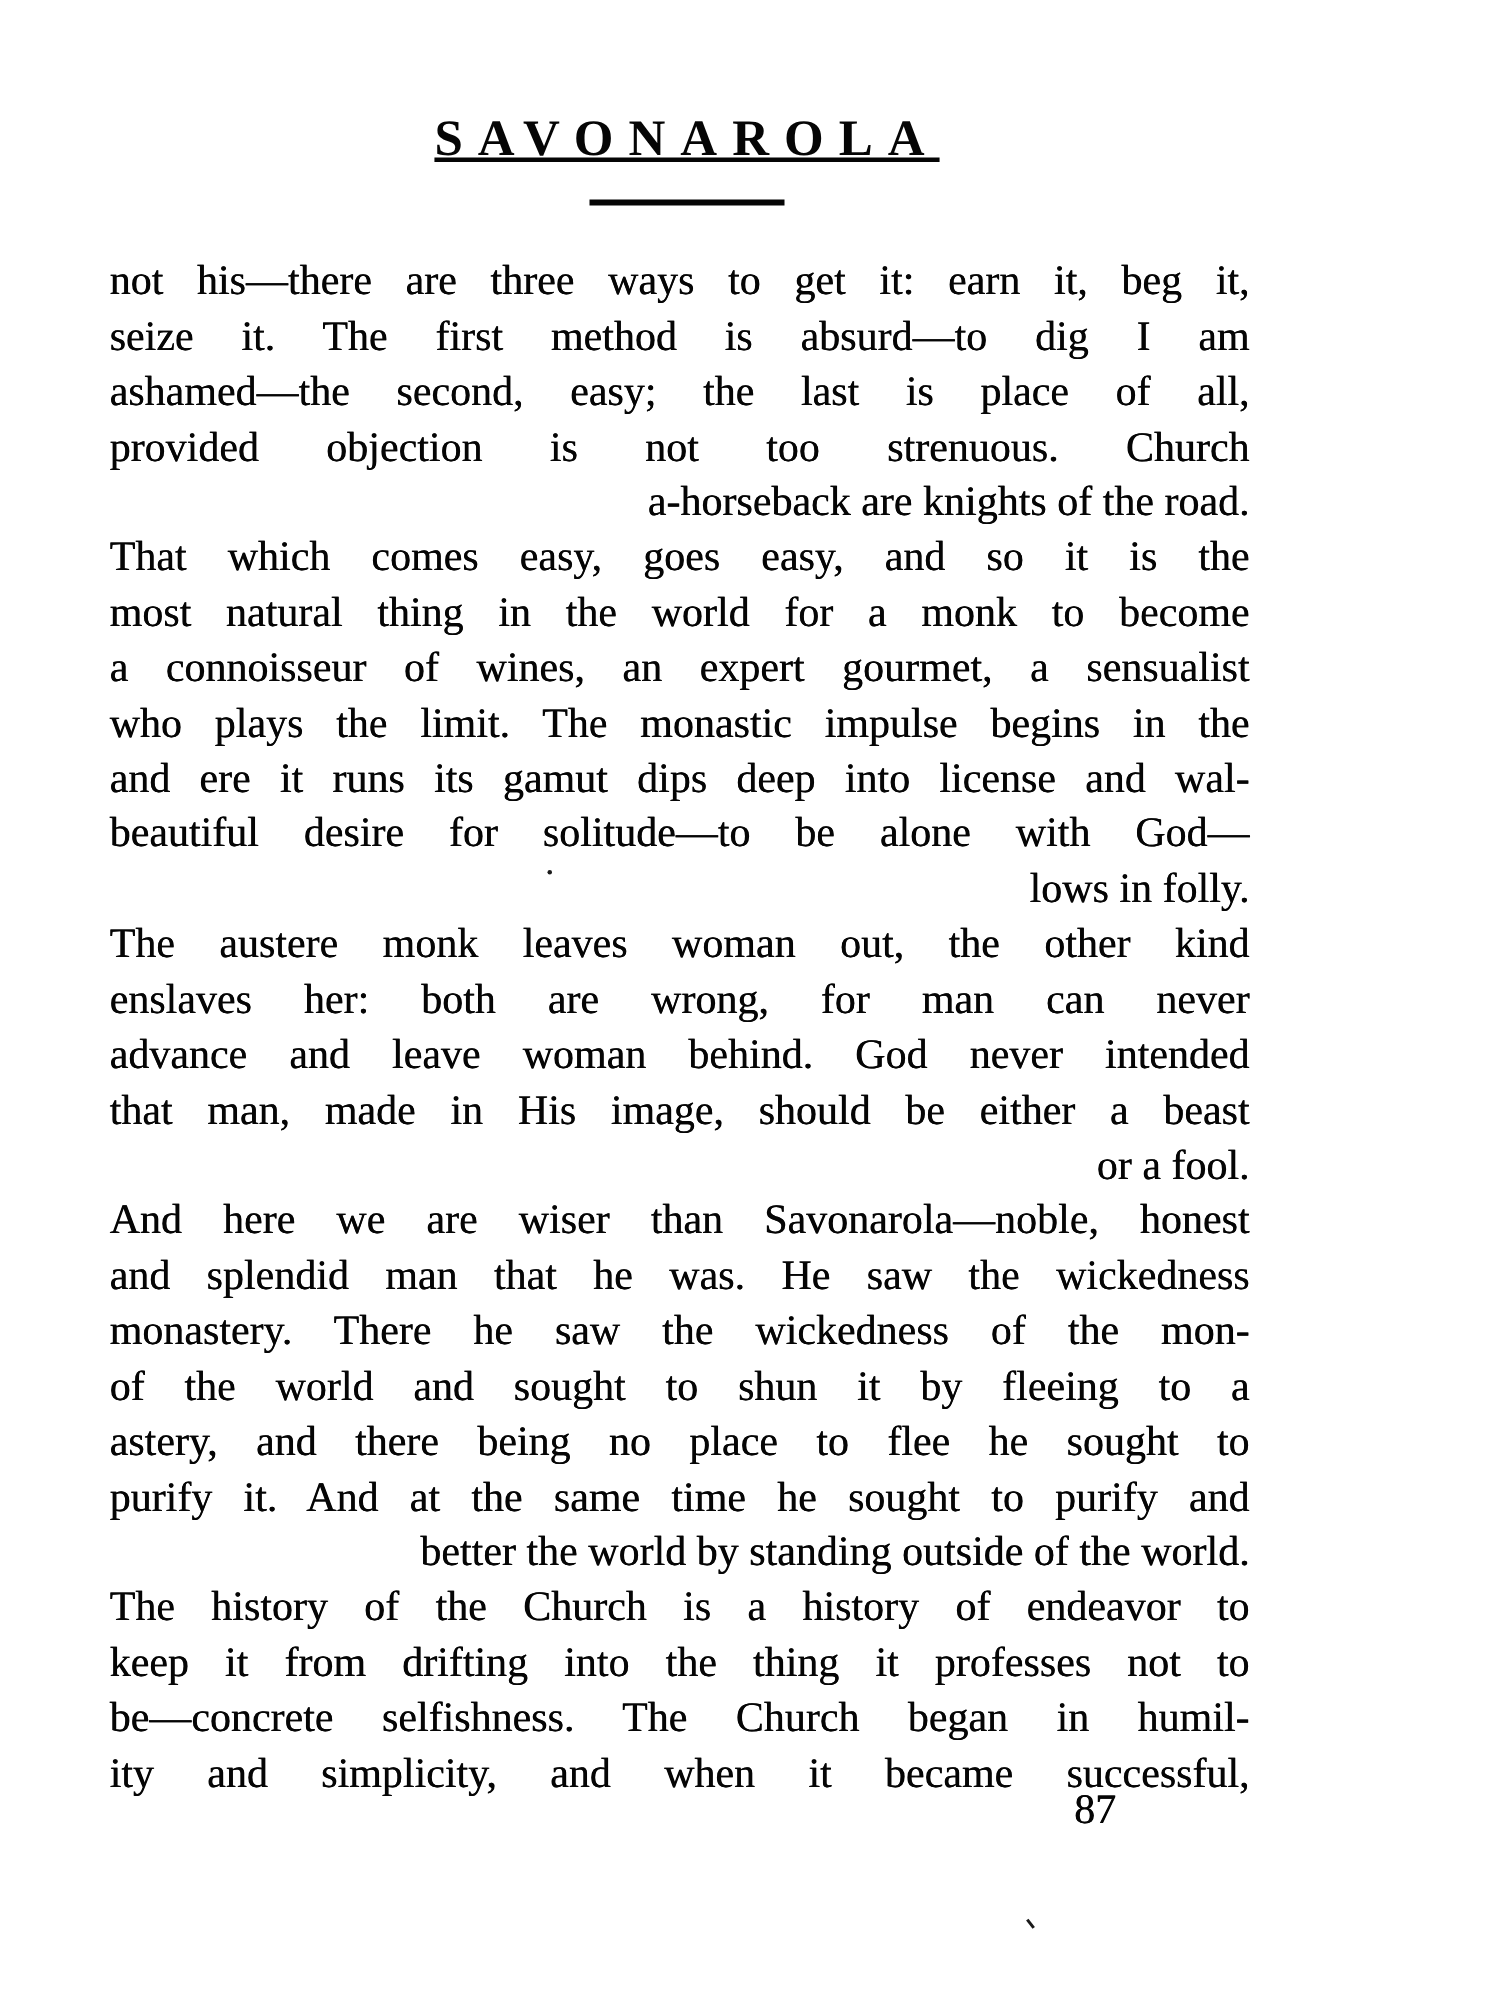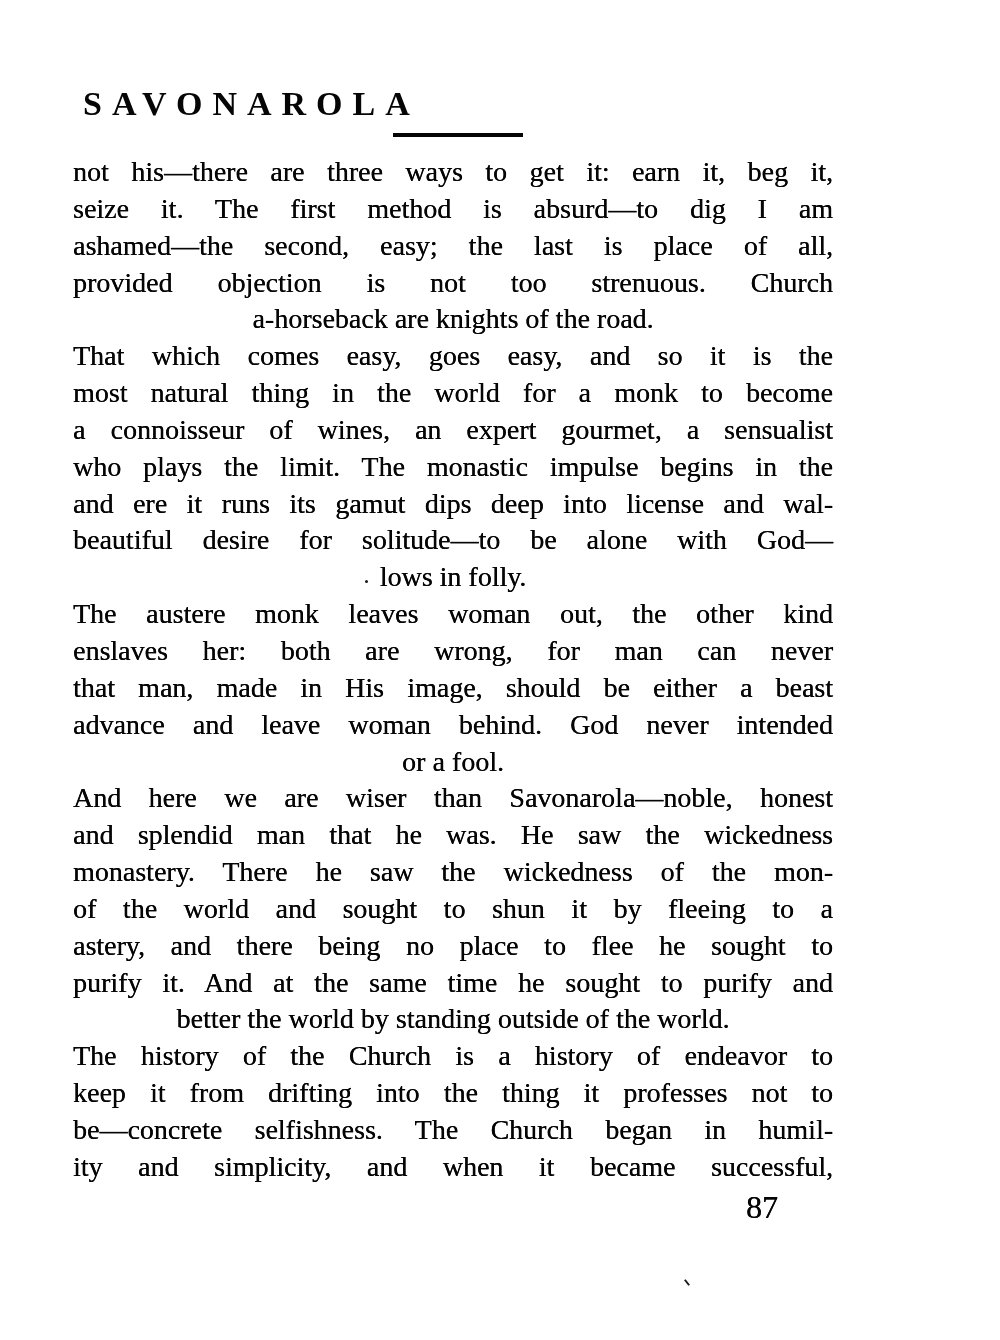--- a/index.html
+++ b/index.html
@@ -11,66 +11,67 @@
     position: relative;
     width: 1000px;
     height: 1340px;
     background: #ffffff;
     overflow: hidden;
     font-family: "Liberation Serif", serif;
     color: #050505;
   }
   .title {
     position: absolute;
-    top: 87px;
+    top: 76px;
     left: 73px;
     width: 760px;
-    text-align: left;
+    text-align: center;
     text-indent: 10px;
     font-size: 34px;
     font-weight: 700;
     letter-spacing: 10px;
     line-height: 34px;
     white-space: nowrap;
+    text-decoration: underline;
   }
   .title-rule {
     position: absolute;
     top: 133px;
     left: 393px;
     width: 130px;
     height: 4px;
     background: #050505;
   }
   .body-text {
     position: absolute;
-    top: 154px;
+    top: 170px;
     left: 73px;
     width: 760px;
   }
   .line {
     height: 36.85px;
     line-height: 36.85px;
     font-size: 28px;
     text-align: justify;
     text-align-last: justify;
     text-shadow: 0.25px 0 0 currentColor;
     white-space: normal;
     overflow: visible;
   }
   .line.flush {
-    text-align: center;
+    text-align: right;
     text-align-last: auto;
   }
   .page-number {
     position: absolute;
     top: 1190px;
     left: 716px;
     width: 62px;
-    text-align: right;
-    font-size: 32px;
+    text-align: left;
+    font-size: 28px;
     line-height: 34px;
     text-shadow: 0.25px 0 0 currentColor;
   }
   .speck-a {
     position: absolute;
     top: 580px;
     left: 365px;
     width: 3px;
     height: 3px;
     background: #1a1a1a;
@@ -103,22 +104,22 @@
       <div class="line flush">a-horseback are knights of the road.</div>
       <div class="line">That which comes easy, goes easy, and so it is the</div>
       <div class="line">most natural thing in the world for a monk to become</div>
       <div class="line">a connoisseur of wines, an expert gourmet, a sensualist</div>
       <div class="line">who plays the limit. The monastic impulse begins in the</div>
       <div class="line">and ere it runs its gamut dips deep into license and wal-</div>
       <div class="line">beautiful desire for solitude—to be alone with God—</div>
       <div class="line flush">lows in folly.</div>
       <div class="line">The austere monk leaves woman out, the other kind</div>
       <div class="line">enslaves her: both are wrong, for man can never</div>
+      <div class="line">advance and leave woman behind. God never intended</div>
       <div class="line">that man, made in His image, should be either a beast</div>
-      <div class="line">advance and leave woman behind. God never intended</div>
       <div class="line flush">or a fool.</div>
       <div class="line">And here we are wiser than Savonarola—noble, honest</div>
       <div class="line">and splendid man that he was. He saw the wickedness</div>
       <div class="line">monastery. There he saw the wickedness of the mon-</div>
       <div class="line">of the world and sought to shun it by fleeing to a</div>
       <div class="line">astery, and there being no place to flee he sought to</div>
       <div class="line">purify it. And at the same time he sought to purify and</div>
       <div class="line flush">better the world by standing outside of the world.</div>
       <div class="line">The history of the Church is a history of endeavor to</div>
       <div class="line">keep it from drifting into the thing it professes not to</div>

